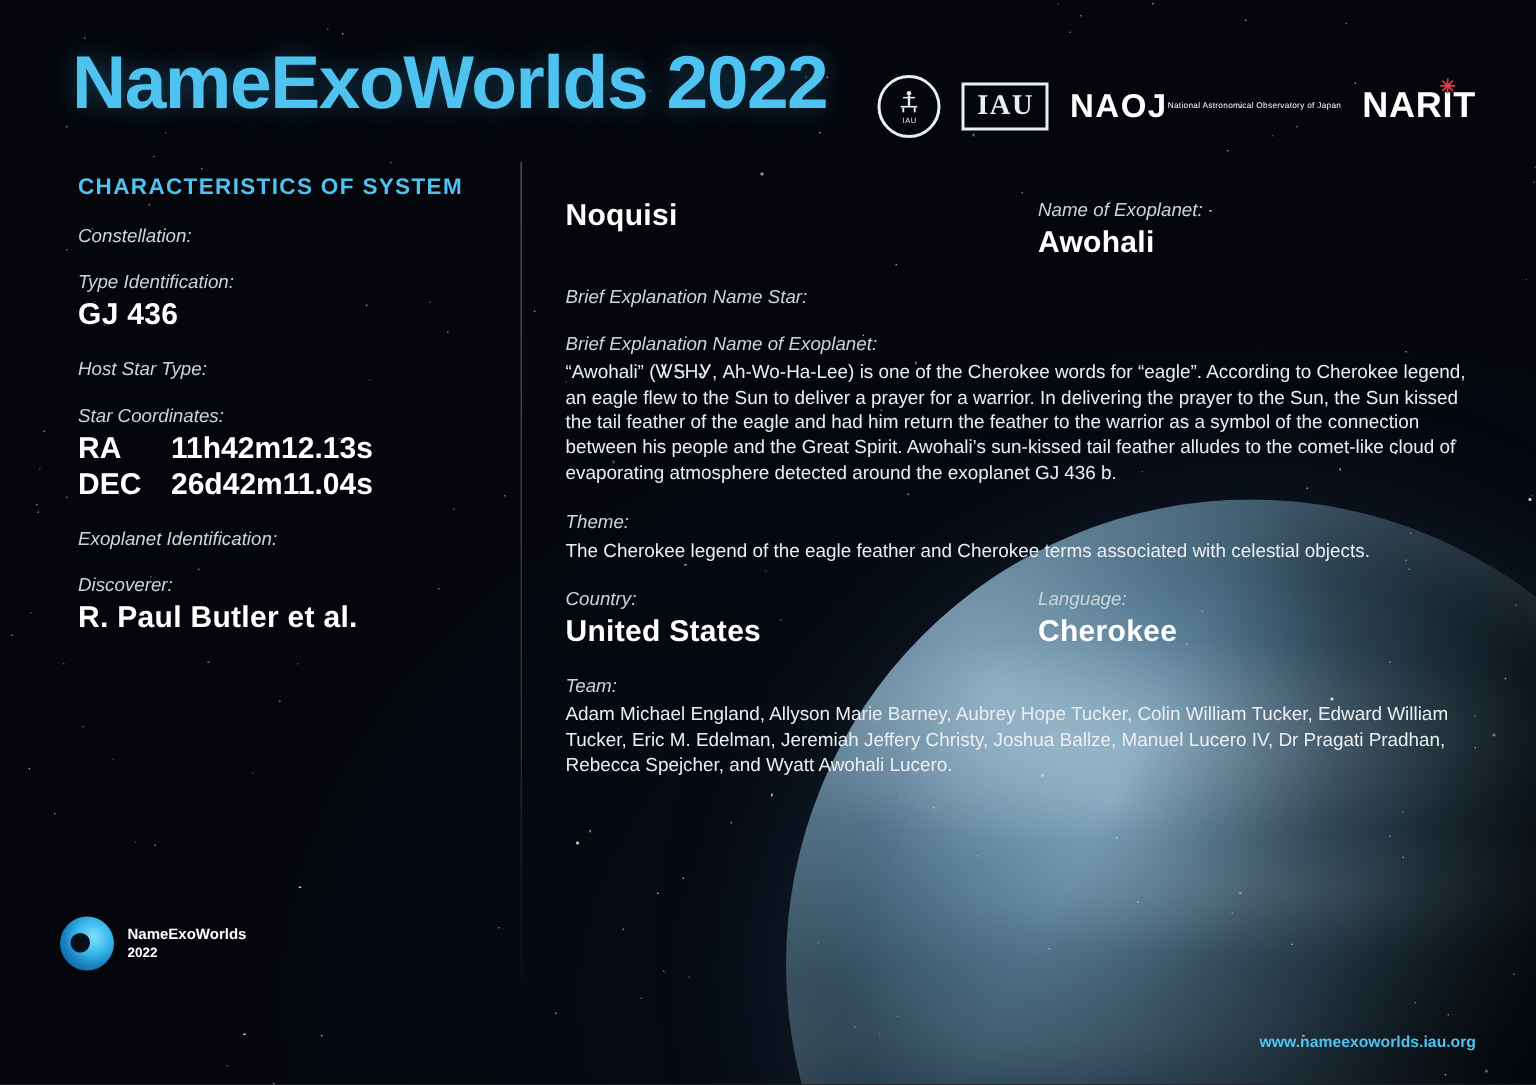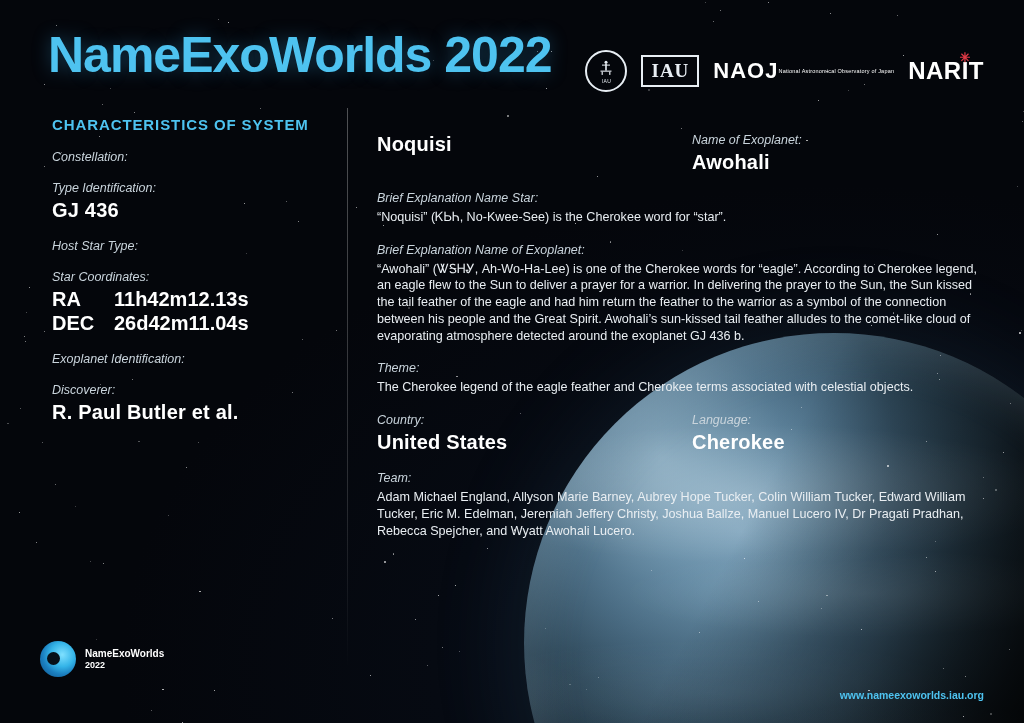--- a/index.html
+++ b/index.html
@@ -101,21 +101,21 @@
   }
   .coord-row { display: flex; color: #ffffff; font-size: 20px; font-weight: bold; line-height: 1.18; }
   .coord-key { width: 62px; }
   .two-col { display: flex; }
   .two-col > div:first-child { width: 315px; }
   #footer-link {
     position: absolute; right: 40px; bottom: 22px;
     color: #4ec3f0; font-size: 10.5px; font-weight: bold;
   }
   
-  #brand { position: absolute; left: 40px; bottom: 46px; display: flex; align-items: center; gap: 9px; }
+  #brand { position: absolute; left: 40px; bottom: 76px; display: flex; align-items: center; gap: 9px; }
   #brand-mark {
     width: 36px; height: 36px; border-radius: 50%;
     background: radial-gradient(circle at 62% 38%, #7fe0ff 0%, #34b4e8 38%, #1b7fc0 62%, #0d4f85 100%);
     position: relative;
   }
   #brand-mark::after {
     content: ""; position: absolute; left: 7px; top: 11px;
     width: 13px; height: 13px; border-radius: 50%;
     background: #071018;
   }
@@ -363,21 +363,20 @@
         <div class="fld-value">Noquisi</div>
       </div>
       <div>
         <div class="fld-label">Name of Exoplanet:</div>
         <div class="fld-value">Awohali</div>
       </div>
     </div>
 
     <div class="fld">
       <div class="fld-label">Brief Explanation Name Star:</div>
-      <div class="body-text">“Noquisi” (ᏦᏏᏂ, No-Kwee-See) is the Cherokee word for “star”.</div>
     </div>
 
     <div class="fld">
       <div class="fld-label">Brief Explanation Name of Exoplanet:</div>
       <div class="body-text">“Awohali” (ᏔᎦᎻᎽ, Ah-Wo-Ha-Lee)  is one of the Cherokee words for “eagle”. According to Cherokee legend, an eagle flew to the Sun to deliver a prayer for a warrior. In delivering the prayer to the Sun, the Sun kissed the tail feather of the eagle and had him return the feather to the warrior as a symbol of the connection between his people and the Great Spirit. Awohali’s sun-kissed tail feather alludes to the comet-like cloud of evaporating atmosphere detected around the exoplanet GJ 436 b.</div>
     </div>
 
     <div class="fld">
       <div class="fld-label">Theme:</div>
       <div class="body-text">The Cherokee legend of the eagle feather and Cherokee terms associated with celestial objects.</div>

